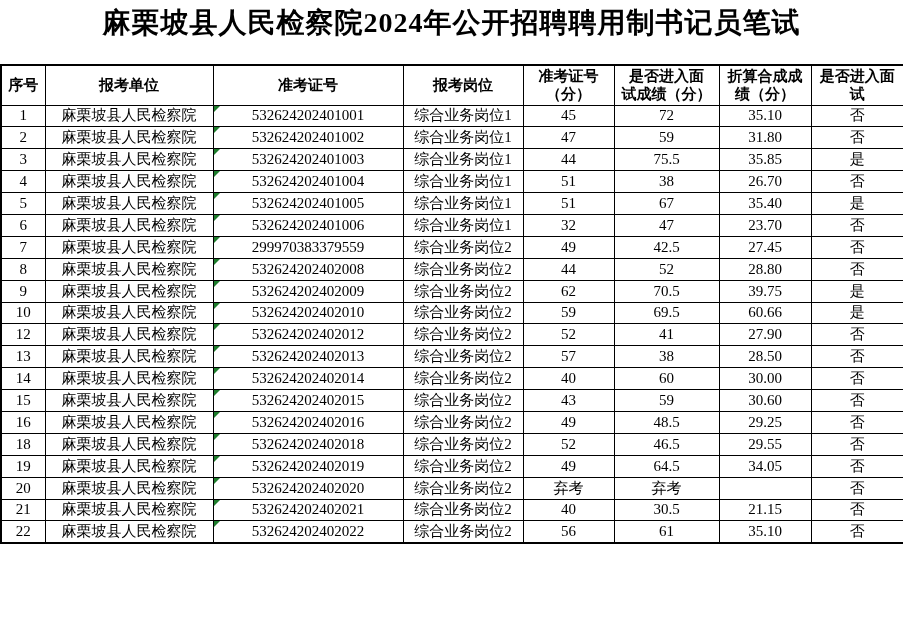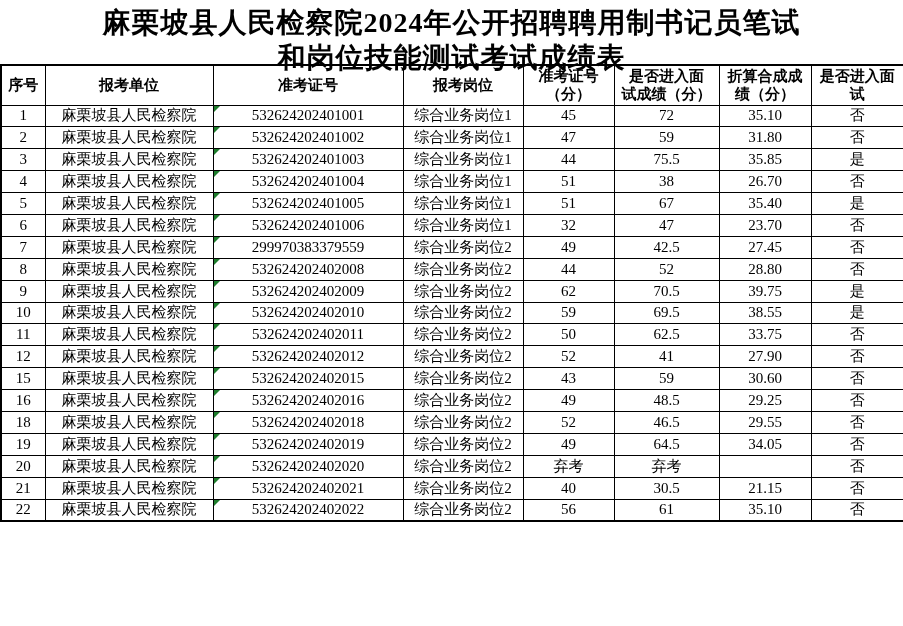--- a/index.html
+++ b/index.html
@@ -69,21 +69,20 @@
     border-right: 6px solid transparent;
   }
 </style>
 </head>
 <body>
 
 <div class="page">
 
   <div class="title-block">
     <div class="title-line">麻栗坡县人民检察院2024年公开招聘聘用制书记员笔试</div>
-    <div class="title-line">和岗位技能测试考试成绩表</div>
   </div>
 
   <table class="score-table">
     <colgroup>
       <col style="width:44px">
         <col style="width:168px">
         <col style="width:190px">
         <col style="width:120px">
       <col style="width:91px">
         <col style="width:105px">
@@ -206,47 +205,57 @@
       <td>是</td>
     </tr>
 
     <tr>
       <td>10</td>
       <td>麻栗坡县人民检察院</td>
       <td class="ticket-cell"><span class="corner-tri"></span><span class="val">532624202402010</span></td>
       <td>综合业务岗位2</td>
       <td>59</td>
       <td>69.5</td>
-      <td>38.55</td>
+      <td>60.66</td>
       <td>是</td>
     </tr>
 
-    <tr>
-      <td>11</td>
-      <td>麻栗坡县人民检察院</td>
-      <td class="ticket-cell"><span class="corner-tri"></span><span class="val">532624202402011</span></td>
-      <td>综合业务岗位2</td>
-      <td>50</td>
-      <td>62.5</td>
-      <td>33.75</td>
-      <td>否</td>
-    </tr>
 
     <tr>
       <td>12</td>
       <td>麻栗坡县人民检察院</td>
       <td class="ticket-cell"><span class="corner-tri"></span><span class="val">532624202402012</span></td>
       <td>综合业务岗位2</td>
       <td>52</td>
       <td>41</td>
       <td>27.90</td>
       <td>否</td>
     </tr>
 
-
+    <tr>
+      <td>13</td>
+      <td>麻栗坡县人民检察院</td>
+      <td class="ticket-cell"><span class="corner-tri"></span><span class="val">532624202402013</span></td>
+      <td>综合业务岗位2</td>
+      <td>57</td>
+      <td>38</td>
+      <td>28.50</td>
+      <td>否</td>
+    </tr>
+
+    <tr>
+      <td>14</td>
+      <td>麻栗坡县人民检察院</td>
+      <td class="ticket-cell"><span class="corner-tri"></span><span class="val">532624202402014</span></td>
+      <td>综合业务岗位2</td>
+      <td>40</td>
+      <td>60</td>
+      <td>30.00</td>
+      <td>否</td>
+    </tr>
 
     <tr>
       <td>15</td>
       <td>麻栗坡县人民检察院</td>
       <td class="ticket-cell"><span class="corner-tri"></span><span class="val">532624202402015</span></td>
       <td>综合业务岗位2</td>
       <td>43</td>
       <td>59</td>
       <td>30.60</td>
       <td>否</td>

